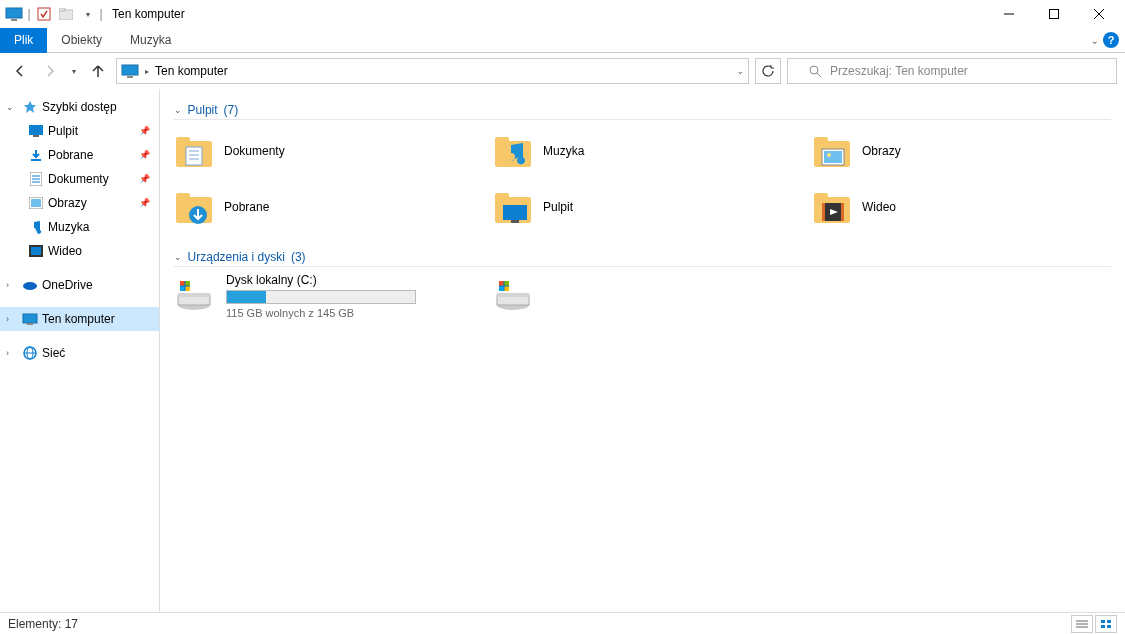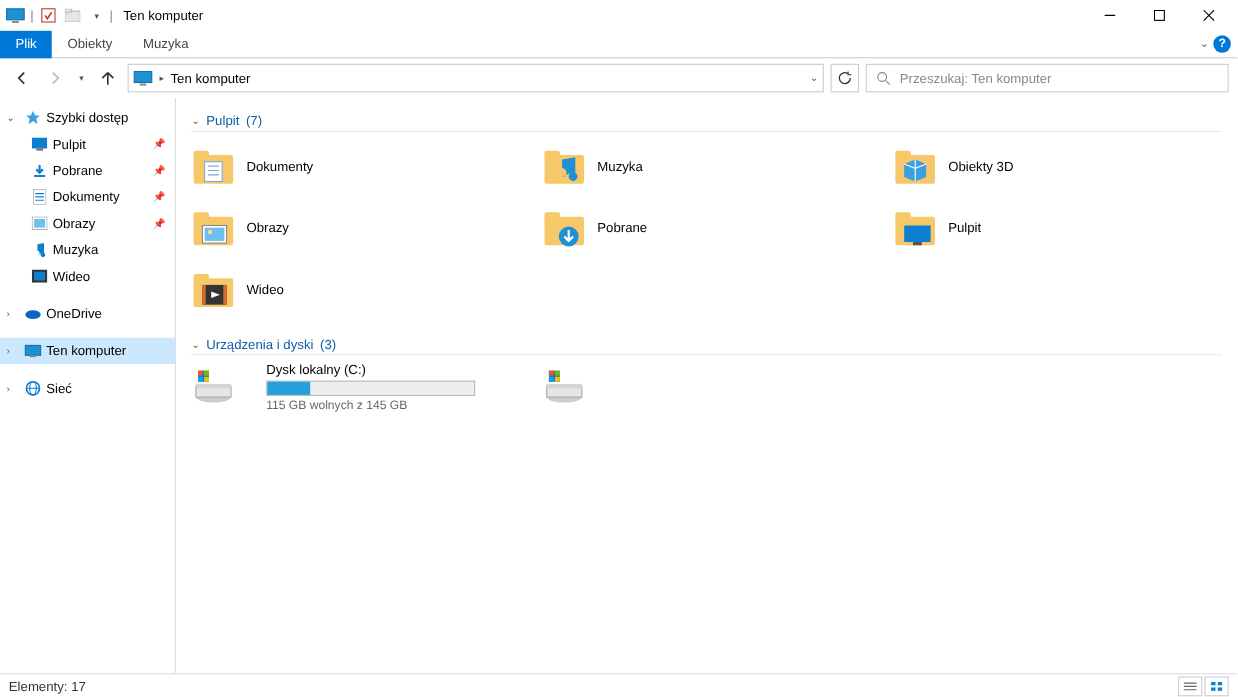--- a/index.html
+++ b/index.html
@@ -20,41 +20,41 @@
 .ribbon-right { margin-left: auto; display: flex; align-items: center; padding-right: 6px; gap: 4px; }
 .help-icon { width: 16px; height: 16px; border-radius: 50%; background: #0078d7; color: #fff; display: flex; align-items: center; justify-content: center; font-size: 11px; font-weight: bold; }
 
 
 .navbar { height: 36px; display: flex; align-items: center; padding: 4px 8px; gap: 6px; }
 .nav-btn { width: 24px; height: 24px; display: flex; align-items: center; justify-content: center; color: #555; }
 .nav-btn.disabled { color: #bbb; }
 .address { flex: 1; height: 26px; border: 1px solid #ccc; display: flex; align-items: center; padding: 0 4px; gap: 6px; }
 .address-text { flex: 1; }
 .refresh-box { width: 26px; height: 26px; border: 1px solid #ccc; display: flex; align-items: center; justify-content: center; }
-.search { width: 330px; height: 26px; border: 1px solid #ccc; display: flex; align-items: center; padding: 0 8px; gap: 8px; color: #888; }
+.search { width: 330px; height: 26px; border: 1px solid #ccc; display: flex; align-items: center; padding: 0 20px; gap: 8px; color: #888; }
 
 
 .body { flex: 1; display: flex; overflow: hidden; }
 .sidebar { width: 160px; border-right: 1px solid #ddd; padding: 6px 0; }
 .tree-item { display: flex; align-items: center; height: 24px; padding-left: 6px; gap: 4px; }
 .tree-item.selected { background: #cce8ff; }
 .tree-item.sub { padding-left: 28px; }
 .chev { width: 12px; color: #555; font-size: 9px; }
 .ticon { width: 16px; height: 16px; display: flex; align-items: center; justify-content: center; }
 .pin { margin-left: auto; margin-right: 8px; color: #777; font-size: 9px; }
 .tree-gap { height: 10px; }
 
 .content { flex: 1; padding: 10px 14px; overflow: auto; }
 .group-header { display: flex; align-items: center; gap: 6px; color: #0f5dab; margin: 4px 0 6px 0; border-bottom: 1px solid #e8e8e8; padding-bottom: 2px; }
 .group-header .count { color: #0f5dab; }
 .folders-grid { display: grid; grid-template-columns: repeat(3, 1fr); gap: 6px 20px; margin-bottom: 18px; }
 .folder-item { display: flex; align-items: center; gap: 10px; height: 50px; }
 .folder-icon { width: 40px; height: 40px; display: flex; align-items: center; justify-content: center; }
 .drives-grid { display: grid; grid-template-columns: repeat(3, 1fr); gap: 6px 20px; }
-.drive-item { display: flex; gap: 28px; justify-content: space-between; }
+.drive-item { display: flex; gap: 12px; justify-content: space-between; }
 .drive-icon { width: 40px; height: 40px; display: flex; align-items: center; justify-content: center; }
 .drive-info { flex: 1; padding-right: 20px; }
 .drive-bar { width: 190px; height: 14px; border: 1px solid #bbb; background: #eee; margin: 3px 0; }
 .drive-fill { height: 100%; background: #26a0da; }
 .drive-sub { color: #666; font-size: 11px; }
 
 
 .statusbar { height: 22px; border-top: 1px solid #ddd; display: flex; align-items: center; padding: 0 8px; font-size: 11px; color: #333; }
 .view-toggles { margin-left: auto; display: flex; gap: 2px; }
 .view-btn { width: 22px; height: 18px; border: 1px solid #ccc; display: flex; align-items: center; justify-content: center; }
@@ -290,31 +290,20 @@
         </div>
         <div class="folder-item">
           <div class="folder-icon">
             <svg width="40" height="40">
               <rect x="2" y="10" width="36" height="26" rx="2" fill="#f7c869"></rect>
               <rect x="2" y="6" width="14" height="8" rx="2" fill="#f7c869"></rect>
               <path d="M18 30 A4 4 0 1 0 18 22 L18 14 L30 12 L30 26 A4 4 0 1 1 26 26" fill="#1e90d6"></path>
             </svg>
           </div>
           <span>Muzyka</span>
-        </div>
-        <div class="folder-item">
-          <div class="folder-icon">
-            <svg width="40" height="40">
-              <rect x="2" y="10" width="36" height="26" rx="2" fill="#f7c869"></rect>
-              <rect x="2" y="6" width="14" height="8" rx="2" fill="#f7c869"></rect>
-              <path d="M20 14 L30 18 L30 30 L20 34 L10 30 L10 18 Z" fill="#3aa0e0"></path>
-              <path d="M20 14 L20 34 M10 18 L20 22 L30 18" stroke="#fff" fill="none"></path>
-            </svg>
-          </div>
-          <span>Obiekty 3D</span>
         </div>
         <div class="folder-item">
           <div class="folder-icon">
             <svg width="40" height="40">
               <rect x="2" y="10" width="36" height="26" rx="2" fill="#f7c869"></rect>
               <rect x="2" y="6" width="14" height="8" rx="2" fill="#f7c869"></rect>
               <rect x="10" y="18" width="22" height="16" fill="#fff" stroke="#888"></rect>
               <rect x="12" y="20" width="18" height="12" fill="#6fc0ee"></rect>
               <circle cx="17" cy="24" r="2" fill="#ffe08a"></circle>
             </svg>

